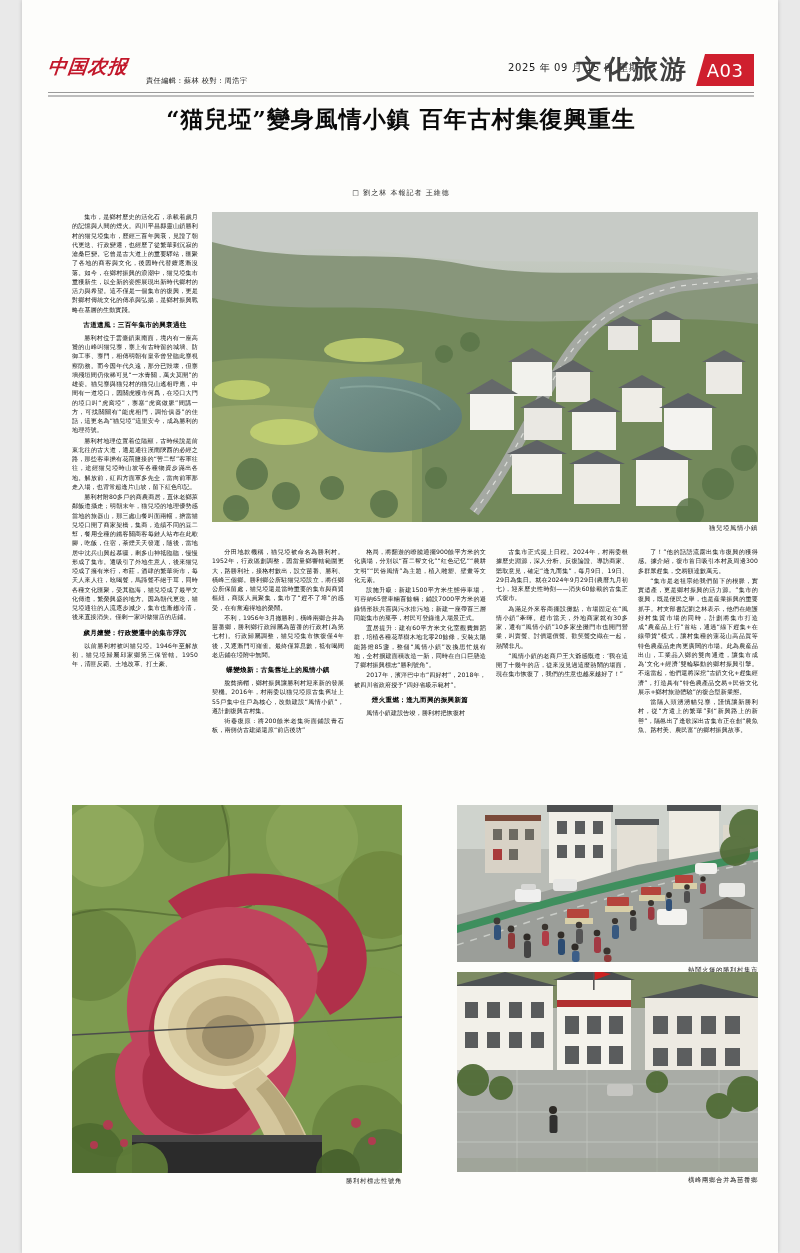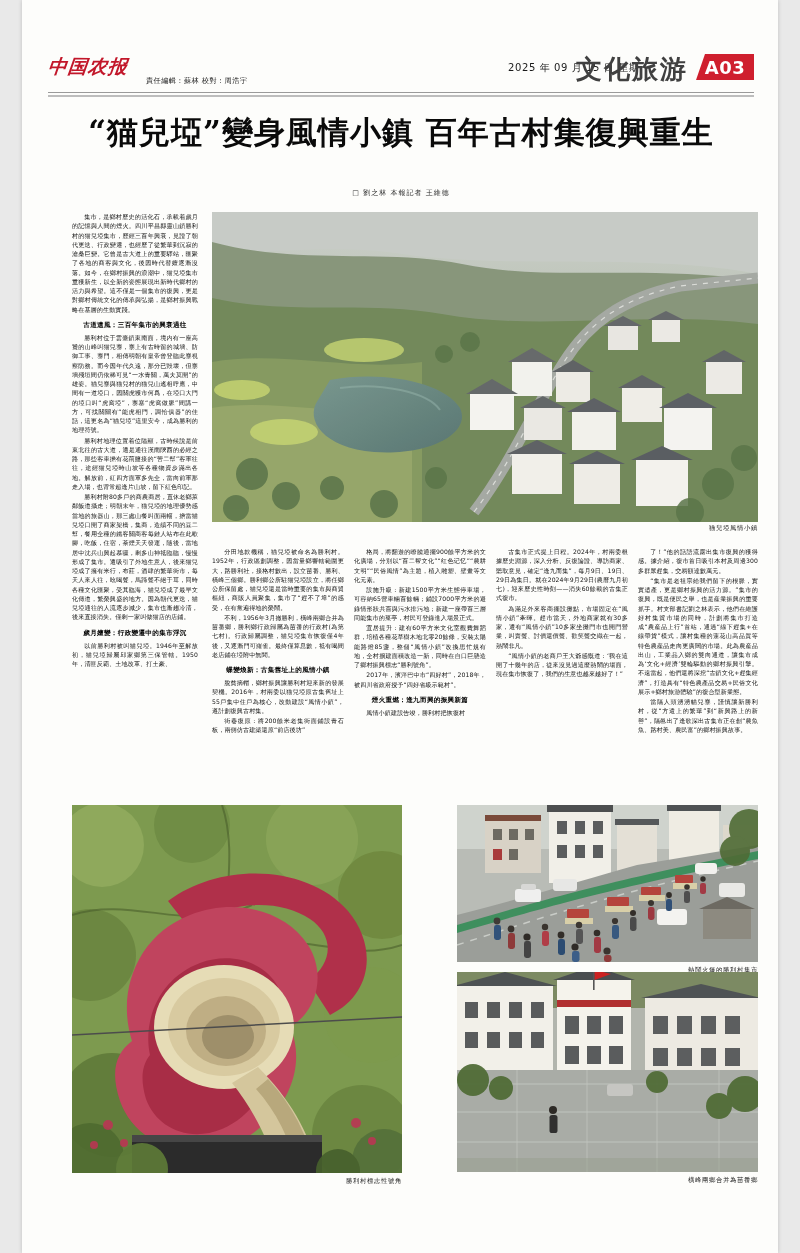--- a/index.html
+++ b/index.html
@@ -32,36 +32,36 @@
     position:absolute;left:460px;top:5px;
     font-size:10px;color:#1a1a1a;letter-spacing:.6px;
   }
   .section-name{
     position:absolute;right:66px;top:-4px;
     font-size:26px;font-weight:bold;color:#404040;letter-spacing:2px;
     font-family:Liberation Sans, sans-serif;
   }
   .page-num{
     position:absolute;right:0;top:-2px;
-    width:58px;height:26px;background:#cf1f2e;
-    color:#fff;font-weight:bold;font-size:18px;
+    width:58px;height:32px;background:#cf1f2e;
+    color:#fff;font-weight:normal;font-size:18px;
     display:flex;align-items:center;justify-content:center;
     letter-spacing:.5px;
     clip-path:polygon(9px 0,100% 0,100% 100%,0 100%);
   }
   .rule{position:absolute;left:26px;width:706px;background:#9a9a9a;}
   .rule.r1{top:92px;height:1px;}
   .rule.r2{top:95px;height:2px;background:#bdbdbd;}
   
   .headline{
     position:absolute;left:26px;top:104px;width:706px;text-align:center;
     font-family:"DejaVu Serif","Liberation Serif",serif;
   }
   .h-main{font-size:29px;font-weight:bold;color:#0a0a0a;letter-spacing:2px;line-height:1.25;}
-  .h-sub{font-size:31px;font-weight:bold;color:#0a0a0a;letter-spacing:1px;margin-top:8px;line-height:1.3;}
+  .h-sub{font-size:23px;font-weight:bold;color:#0a0a0a;letter-spacing:1px;line-height:1.3;}
   .byline{
     position:absolute;left:26px;top:188px;width:706px;text-align:center;
     font-size:7px;color:#2a2a2a;letter-spacing:1px;
   }
   
   .col{
     position:absolute;
     font-size:6.1px;line-height:1.52;color:#121212;
     text-align:justify;text-justify:inter-character;
     letter-spacing:.1px;

